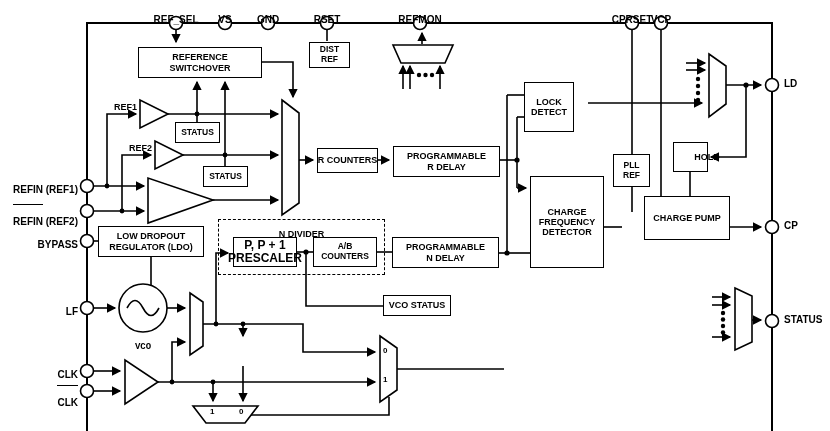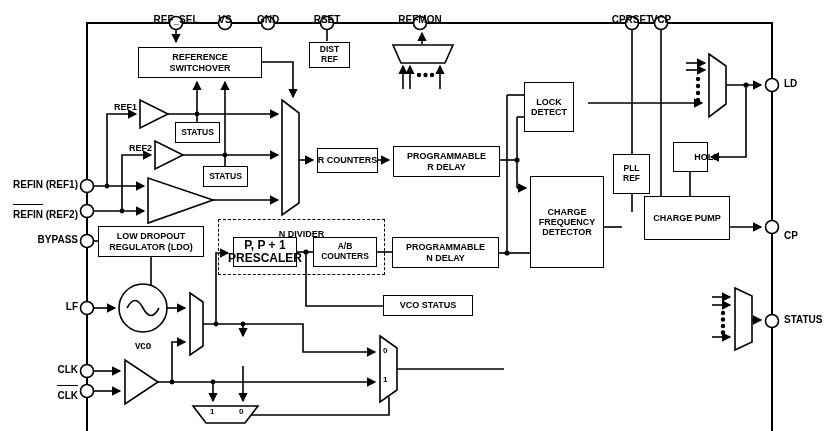--- a/index.html
+++ b/index.html
@@ -9,21 +9,21 @@
   .box{position:absolute;z-index:2;box-sizing:border-box;border:1.6px solid #000;background:#fff;
        display:flex;flex-direction:column;align-items:center;justify-content:center;
        text-align:center;font-weight:bold;font-size:9px;line-height:1.12;}
   .box span{display:block;white-space:nowrap;}
   .dashed{position:absolute;z-index:1;box-sizing:border-box;border:1.6px dashed #000;background:transparent;}
   .lbl{position:absolute;z-index:3;font-weight:bold;font-size:10px;line-height:1.05;white-space:nowrap;}
   .lbl.small{font-size:9px;}
   .lbl.tiny{font-size:8px;}
   .lbl.ctr{text-align:center;margin-top:8px;}
   .lbl.rt{text-align:right;}
-  .ov{display:inline-block;border-top:1.5px solid #000;padding-top:5px;line-height:1.0;}
+  .ov{display:inline-block;border-top:1.5px solid #000;padding-top:12px;line-height:1.0;}
 </style>
 </head>
 <body>
 
 <div id="stage">
 
   <svg class="wires" width="830" height="431" viewBox="0 0 830 431">
     <defs>
       <marker id="ah" markerWidth="7" markerHeight="7" refX="5.2" refY="3" orient="auto">
         <path d="M0,0 L6,3 L0,6 Z" fill="#000"></path>
@@ -202,21 +202,21 @@
     <span>R COUNTERS</span>
   </div>
   <div class="box" style="left:393px;top:146px;width:107px;height:31px;">
     <span>PROGRAMMABLE</span>
     <span>R DELAY</span>
   </div>
   <div class="box" style="left:524px;top:82px;width:50px;height:50px;">
     <span>LOCK</span>
     <span>DETECT</span>
   </div>
-  <div class="box" style="left:613px;top:154px;width:37px;height:40px;font-size:8.5px;align-items:center;">
+  <div class="box" style="left:613px;top:154px;width:37px;height:33px;font-size:8.5px;align-items:center;">
     <span>PLL</span>
     <span>REF</span>
   </div>
   <div class="box" style="left:673px;top:142px;width:34px;height:30px;padding-left:33px;">
     <span>HOLD</span>
   </div>
   <div class="box" style="left:530px;top:176px;width:74px;height:92px;">
     <span>CHARGE</span>
     <span>FREQUENCY</span>
     <span>DETECTOR</span>
@@ -229,21 +229,21 @@
     <span>PRESCALER</span>
   </div>
   <div class="box" style="left:313px;top:237px;width:64px;height:30px;font-size:8.5px;">
     <span>A/B</span>
     <span>COUNTERS</span>
   </div>
   <div class="box" style="left:392px;top:237px;width:107px;height:31px;">
     <span>PROGRAMMABLE</span>
     <span>N DELAY</span>
   </div>
-  <div class="box" style="left:383px;top:295px;width:90px;height:21px;">
+  <div class="box" style="left:383px;top:295px;width:68px;height:21px;">
     <span>VCO STATUS</span>
   </div>
   <div class="box" style="left:98px;top:226px;width:106px;height:31px;">
     <span>LOW DROPOUT</span>
     <span>REGULATOR (LDO)</span>
   </div>
 
   <div class="lbl ctr" style="left:146px;top:7px;width:60px;">REF_SEL</div>
   <div class="lbl ctr" style="left:205px;top:7px;width:40px;">VS</div>
   <div class="lbl ctr" style="left:248px;top:7px;width:40px;">GND</div>
@@ -253,21 +253,21 @@
   <div class="lbl ctr" style="left:641px;top:7px;width:40px;">VCP</div>
 
   <div class="lbl rt" style="left:0px;top:180px;width:78px;"><span class="ov"></span><span>REFIN (REF1)</span></div>
   <div class="lbl rt" style="left:0px;top:204px;width:78px;"><span class="ov">REFIN</span><span> (REF2)</span></div>
   <div class="lbl rt" style="left:0px;top:235px;width:78px;"><span class="ov"></span><span>BYPASS</span></div>
   <div class="lbl rt" style="left:0px;top:302px;width:78px;"><span class="ov"></span><span>LF</span></div>
   <div class="lbl rt" style="left:0px;top:365px;width:78px;"><span class="ov"></span><span>CLK</span></div>
   <div class="lbl rt" style="left:0px;top:385px;width:78px;"><span class="ov">CLK</span><span></span></div>
 
   <div class="lbl" style="left:784px;top:79px;">LD</div>
-  <div class="lbl" style="left:784px;top:221px;margin-top:10px;">CP</div>
+  <div class="lbl" style="left:784px;top:221px;">CP</div>
   <div class="lbl" style="left:784px;top:315px;">STATUS</div>
 
   <div class="lbl small rt" style="left:100px;top:103px;width:37px;">REF1</div>
   <div class="lbl small rt" style="left:115px;top:144px;width:37px;">REF2</div>
   <div class="lbl small ctr" style="left:123px;top:335px;width:40px;font-family:Liberation Mono, monospace;">VCO</div>
 
   <div class="lbl tiny" style="left:383px;top:347px;">0</div>
   <div class="lbl tiny" style="left:383px;top:376px;">1</div>
   <div class="lbl tiny" style="left:210px;top:408px;">1</div>
   <div class="lbl tiny" style="left:239px;top:408px;">0</div>

